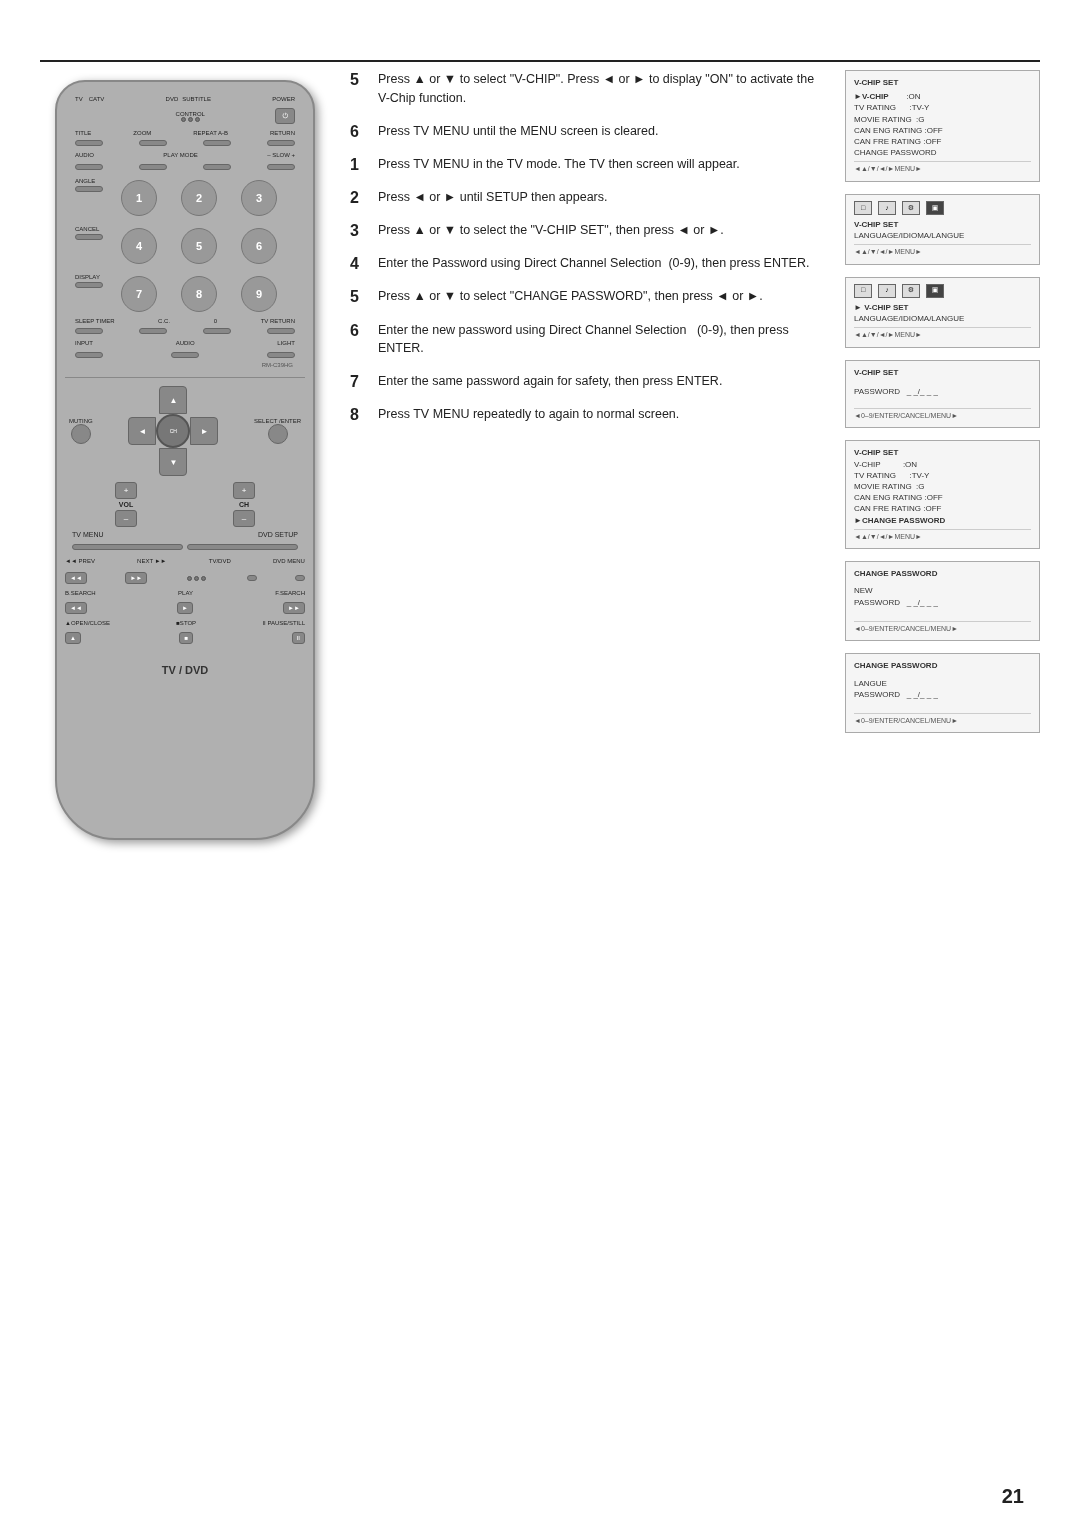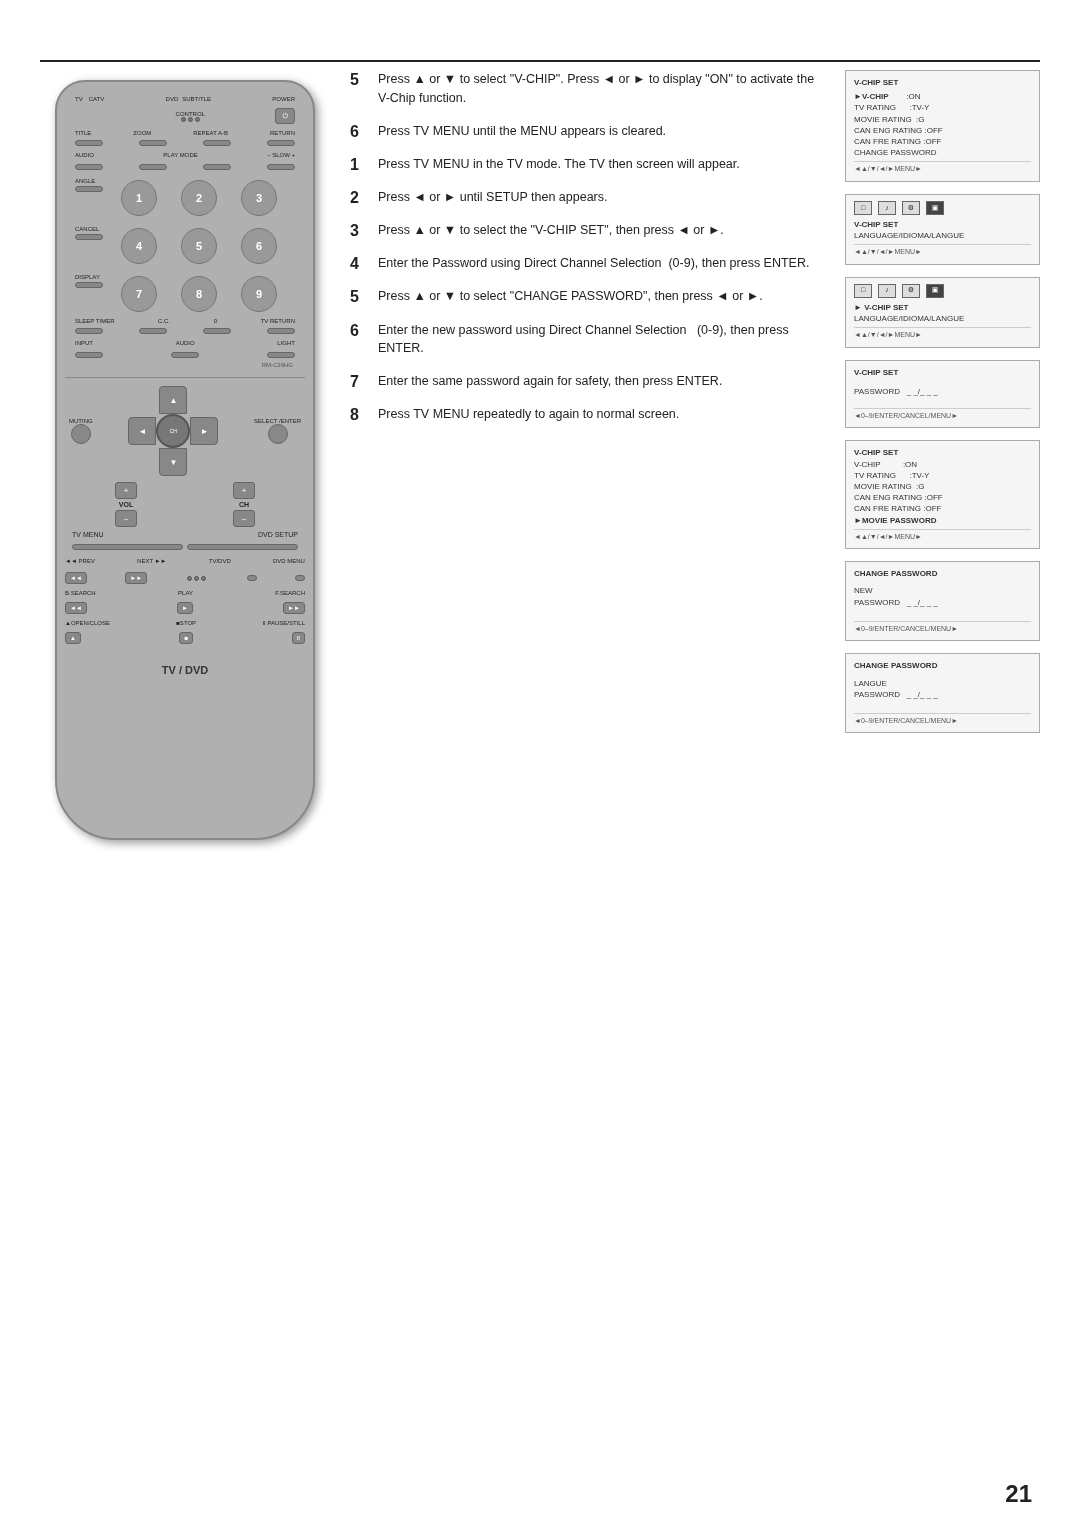--- a/index.html
+++ b/index.html
@@ -324,22 +324,22 @@
 
     .right-screens {
       width: 195px;
       flex-shrink: 0;
     }
 
     
     .page-num {
       position: absolute;
       bottom: 20px;
-      right: 48px;
-      font-size: 24px;
+      right: 56px;
+      font-size: 20px;
       font-weight: bold;
     }
 
     .three-dots {
       display: flex;
       gap: 2px;
       align-items: center;
     }
     .dot {
       width: 5px;
@@ -590,21 +590,21 @@
   <div class="two-col">
     <div class="steps-col">
 
       <div class="step-item">
         <span class="step-num">5</span>
         <span class="step-text">Press ▲ or ▼ to select "V-CHIP". Press ◄ or ► to display "ON" to activate the V-Chip function.</span>
       </div>
 
       <div class="step-item">
         <span class="step-num">6</span>
-        <span class="step-text">Press TV MENU until the MENU appears is cleared.</span>
+        <span class="step-text">Press TV MENU until the MENU screen is cleared.</span>
       </div>
 
 
       <div class="step-item">
         <span class="step-num">1</span>
         <span class="step-text">Press TV MENU in the TV mode. The TV then screen will appear.</span>
       </div>
 
       <div class="step-item">
         <span class="step-num">2</span>
@@ -688,21 +688,21 @@
         <div class="screen-nav">◄0–9/ENTER/CANCEL/MENU►</div>
       </div>
 
       <div class="screen-mock">
         <div class="screen-text" style="font-weight:bold;">V-CHIP SET</div>
         <div class="screen-text">V-CHIP&nbsp;&nbsp;&nbsp;&nbsp;&nbsp;&nbsp;&nbsp;&nbsp;&nbsp;&nbsp;:ON</div>
         <div class="screen-text">TV RATING&nbsp;&nbsp;&nbsp;&nbsp;&nbsp;&nbsp;:TV-Y</div>
         <div class="screen-text">MOVIE RATING&nbsp;&nbsp;:G</div>
         <div class="screen-text">CAN ENG RATING&nbsp;:OFF</div>
         <div class="screen-text">CAN FRE RATING&nbsp;:OFF</div>
-        <div class="screen-text" style="font-weight:bold;">►MOVIE PASSWORD</div>
+        <div class="screen-text" style="font-weight:bold;">►CHANGE PASSWORD</div>
         <div class="screen-nav">◄▲/▼/◄/►MENU►</div>
       </div>
 
       <div class="screen-mock">
         <div class="screen-text" style="font-weight:bold;">CHANGE PASSWORD</div>
         <div style="height:6px;"></div>
         <div class="screen-text">NEW</div>
         <div class="screen-text">PASSWORD&nbsp;&nbsp;&nbsp;_ _/_ _ _</div>
         <div style="height:10px;"></div>
         <div class="screen-nav">◄0–9/ENTER/CANCEL/MENU►</div>

